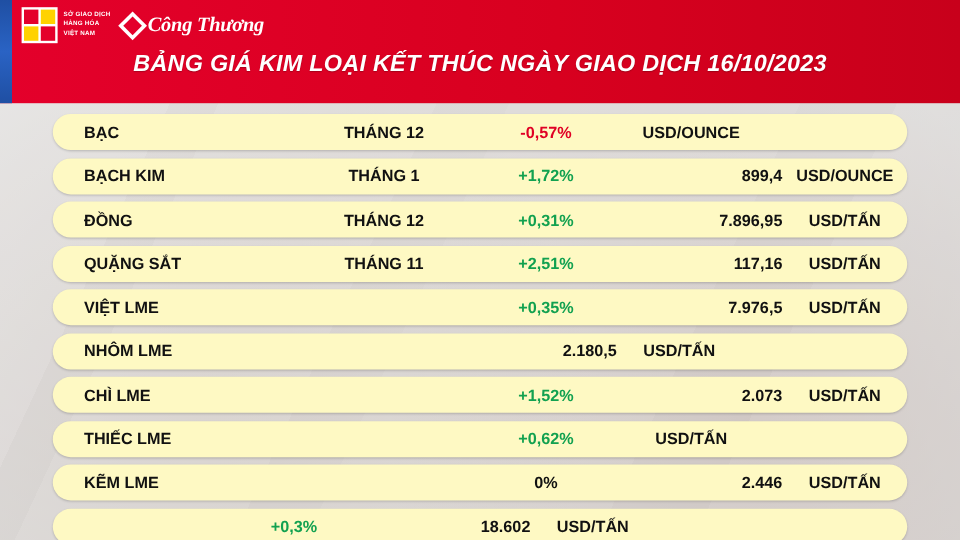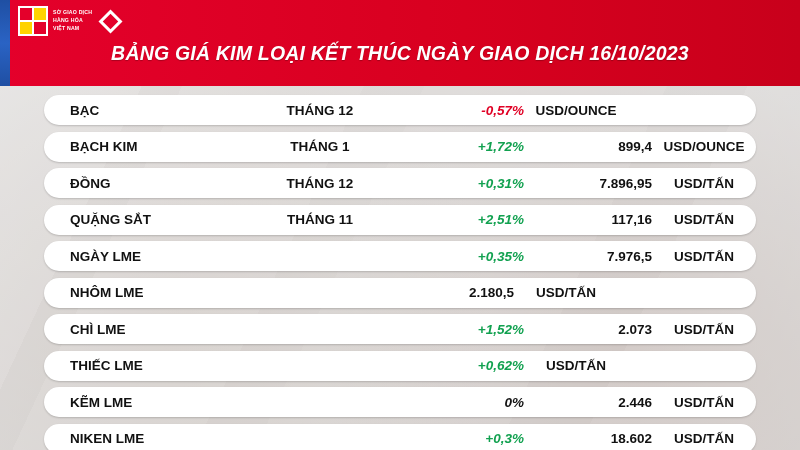--- a/index.html
+++ b/index.html
@@ -104,32 +104,32 @@
   
   .table {
     position: absolute;
     top: 95px; left: 44px;
     width: 712px;
   }
   .row {
     position: relative;
     height: 30px;
     margin-bottom: 6.5px;
-    background: #ffffff;
+    background: #fef9c3;
     border-radius: 15px;
     box-shadow: 0 1px 2px rgba(0,0,0,0.18);
     display: flex;
     align-items: center;
     font-size: 13.5px;
     font-weight: bold;
     color: #111;
   }
   .c-name   { width: 210px; padding-left: 26px; text-align: left; white-space: nowrap; }
   .c-month  { width: 132px; text-align: center; white-space: nowrap; }
-  .c-change { width: 138px; text-align: right; white-space: nowrap; font-style: italic; }
+  .c-change { width: 138px; text-align: center; white-space: nowrap; }
   .c-price  { width: 128px; text-align: right; white-space: nowrap; }
   .c-unit   { width: 104px; text-align: center; white-space: nowrap; }
   .up   { color: #12a150; }
   .down { color: #e00024; }
   .flat { color: #111111; }
 </style>
 </head>
 <body>
 
 <div id="root">
@@ -149,20 +149,21 @@
         </div>
         <div class="mxv-text">
           <div>SỞ GIAO DỊCH</div>
           <div>HÀNG HÓA</div>
           <div>VIỆT NAM</div>
         </div>
       </div>
 
       <div class="ct-logo">
         <div class="ct-diamond"></div>
+        <div class="ct-name">Công Thương</div>
       </div>
     </div>
 
     <div class="title">BẢNG GIÁ KIM LOẠI KẾT THÚC NGÀY GIAO DỊCH 16/10/2023</div>
   </div>
 
   <div class="table">
       <div class="row">
         <div class="c-name">BẠC</div>
         <div class="c-month">THÁNG 12</div>
@@ -184,21 +185,21 @@
         <div class="c-unit">USD/TẤN</div>
       </div>
       <div class="row">
         <div class="c-name">QUẶNG SẮT</div>
         <div class="c-month">THÁNG 11</div>
         <div class="c-change up">+2,51%</div>
         <div class="c-price">117,16</div>
         <div class="c-unit">USD/TẤN</div>
       </div>
       <div class="row">
-        <div class="c-name">NGÀY LME</div>
+        <div class="c-name">VIỆT LME</div>
         <div class="c-month"></div>
         <div class="c-change up">+0,35%</div>
         <div class="c-price">7.976,5</div>
         <div class="c-unit">USD/TẤN</div>
       </div>
       <div class="row">
         <div class="c-name">NHÔM LME</div>
         <div class="c-month"></div>
         <div class="c-price">2.180,5</div>
         <div class="c-unit">USD/TẤN</div>
@@ -217,20 +218,19 @@
         <div class="c-unit">USD/TẤN</div>
       </div>
       <div class="row">
         <div class="c-name">KẼM LME</div>
         <div class="c-month"></div>
         <div class="c-change flat">0%</div>
         <div class="c-price">2.446</div>
         <div class="c-unit">USD/TẤN</div>
       </div>
       <div class="row">
-        <div class="c-name">NIKEN LME</div>
         <div class="c-month"></div>
         <div class="c-change up">+0,3%</div>
         <div class="c-price">18.602</div>
         <div class="c-unit">USD/TẤN</div>
       </div>
     </div>
 </div>
 
 </body></html>

